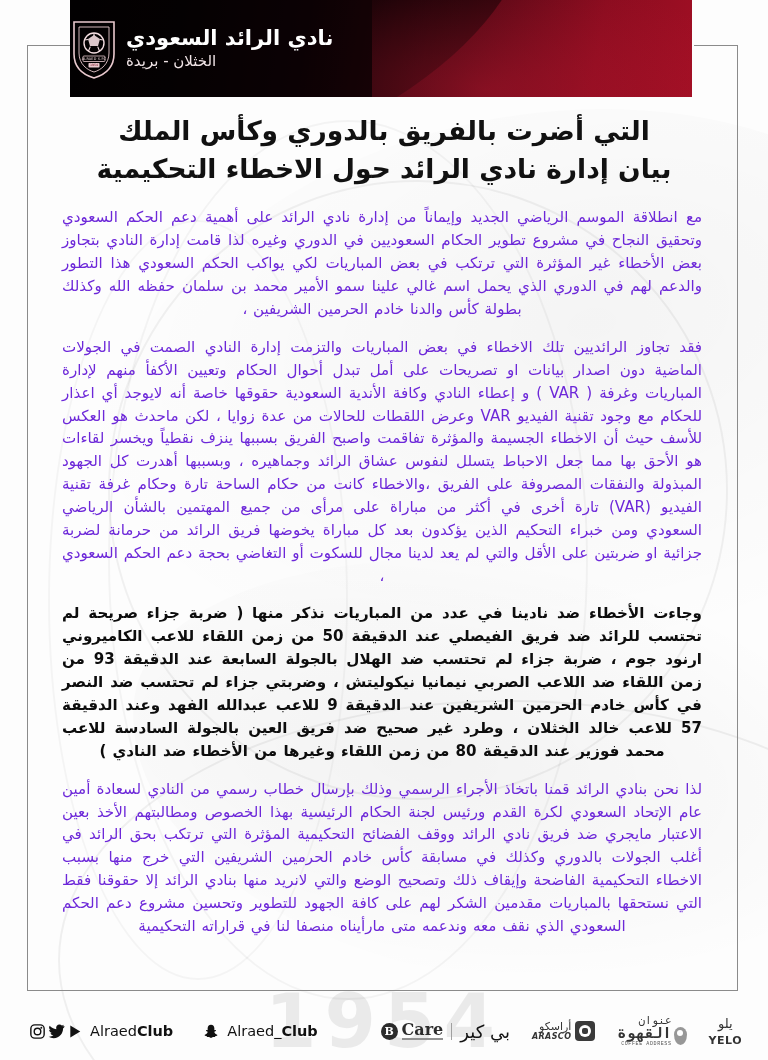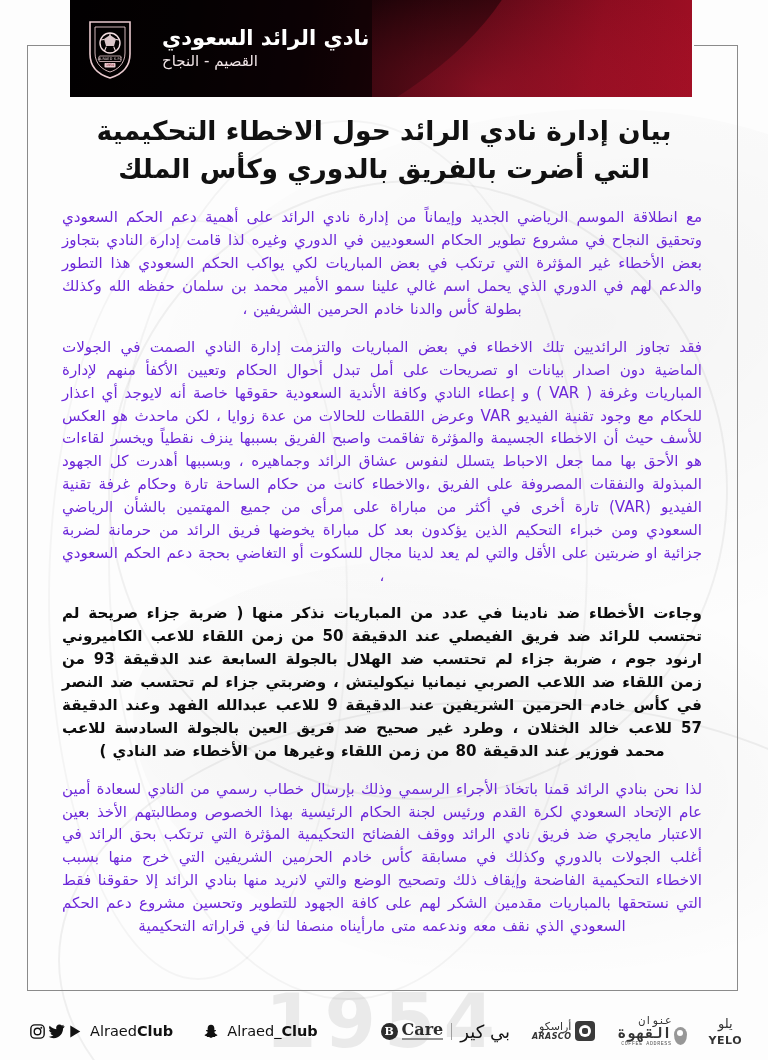--- a/index.html
+++ b/index.html
@@ -120,23 +120,23 @@
     right: -60px; top: -30px;
     width: 380px; height: 200px;
     background: radial-gradient(ellipse at 30% 60%, rgba(190,25,50,0.45) 0%, rgba(150,12,35,0) 70%);
   }
   .header-inner {
     position: absolute;
     inset: 0;
     display: flex;
     align-items: center;
     justify-content: flex-end;
-    padding-left: 16px;
+    padding-left: 0;
     padding-right: 22px;
-    gap: 28px;
+    gap: 8px;
     z-index: 3;
   }
   .header-text {
     display: flex;
     flex-direction: column;
     align-items: flex-end;
     color: #ffffff;
     line-height: 1.15;
   }
   .club-name {
@@ -333,41 +333,41 @@
     <div class="bg-year">1954</div>
   </div>
 
   <div class="frame"></div>
   <div class="frame-gap"></div>
 
   <div class="header">
     <div class="header-inner">
       <div class="header-text">
         <div class="club-name">نادي الرائد السعودي</div>
-        <div class="club-loc">القصيم - النجاح</div>
+        <div class="club-loc">الخثلان - بريدة</div>
       </div>
       <div class="crest">
         <svg viewBox="0 0 48 62" width="48" height="62" aria-hidden="true">
           <path d="M4 4 H44 V36 C44 50 34 57 24 60 C14 57 4 50 4 36 Z" fill="none" stroke="#e9c9ce" stroke-width="1.6"></path>
           <path d="M9 9 H39 V35 C39 46 31 52 24 54 C17 52 9 46 9 35 Z" fill="none" stroke="#e9c9ce" stroke-width="0.9"></path>
           <circle cx="24" cy="25" r="10" fill="none" stroke="#f3dde0" stroke-width="1.4"></circle>
           <path d="M24 17 L30 21 L28 28 L20 28 L18 21 Z" fill="#f3dde0" opacity="0.9"></path>
           <path d="M24 15 L24 18 M14.5 22 L18.2 21.5 M33.5 22 L29.8 21.5 M18.5 33 L20.3 28.6 M29.5 33 L27.7 28.6" stroke="#f3dde0" stroke-width="1.1" fill="none"></path>
           <rect x="13" y="38" width="22" height="5.5" rx="1" fill="none" stroke="#e9c9ce" stroke-width="0.8"></rect>
           <text x="24" y="42.2" font-size="3.4" fill="#f3dde0" text-anchor="middle" font-family="DejaVu Sans, sans-serif" letter-spacing="0.2">ALRAED S.FC</text>
           <rect x="18.5" y="45" width="11" height="4.5" rx="0.8" fill="#e9c9ce"></rect>
           <text x="24" y="48.4" font-size="3.2" fill="#6d0a18" text-anchor="middle" font-family="DejaVu Sans, sans-serif">1954</text>
         </svg>
       </div>
     </div>
   </div>
 
   <div class="title">
+    <div class="line">التي أضرت بالفريق بالدوري وكأس الملك</div>
     <div class="line">بيان إدارة نادي الرائد حول الاخطاء التحكيمية</div>
-    <div class="line">التي أضرت بالفريق بالدوري وكأس الملك</div>
   </div>
 
   <div class="body-wrap">
     <p class="para p1">مع انطلاقة الموسم الرياضي الجديد وإيماناً من إدارة نادي الرائد على أهمية دعم الحكم السعودي وتحقيق النجاح في مشروع تطوير الحكام السعوديين في الدوري وغيره لذا قامت إدارة النادي بتجاوز بعض الأخطاء غير المؤثرة التي ترتكب في بعض المباريات لكي يواكب الحكم السعودي هذا التطور والدعم لهم في الدوري الذي يحمل اسم غالي علينا سمو الأمير محمد بن سلمان حفظه الله وكذلك بطولة كأس والدنا خادم الحرمين الشريفين ،</p>
     <p class="para p2">فقد تجاوز الرائديين تلك الاخطاء في بعض المباريات والتزمت إدارة النادي الصمت في الجولات الماضية دون اصدار بيانات او تصريحات على أمل تبدل أحوال الحكام وتعيين الأكفأ منهم لإدارة المباريات وغرفة ( VAR ) و إعطاء النادي وكافة الأندية السعودية حقوقها خاصة أنه لايوجد أي اعذار للحكام مع وجود تقنية الفيديو  VAR  وعرض اللقطات للحالات من عدة زوايا ، لكن ماحدث هو العكس للأسف حيث أن الاخطاء الجسيمة والمؤثرة تفاقمت واصبح الفريق بسببها ينزف نقطياً ويخسر لقاءات هو الأحق بها مما جعل الاحباط يتسلل لنفوس عشاق الرائد وجماهيره ، وبسببها أهدرت كل الجهود المبذولة والنفقات المصروفة على الفريق ،والاخطاء كانت من حكام الساحة تارة وحكام غرفة تقنية الفيديو (VAR) تارة أخرى في أكثر من مباراة على مرأى من جميع المهتمين بالشأن الرياضي السعودي ومن خبراء التحكيم الذين يؤكدون بعد كل مباراة يخوضها فريق الرائد من حرمانة لضربة جزائية او ضربتين على الأقل والتي لم يعد لدينا مجال للسكوت أو التغاضي بحجة دعم الحكم السعودي ،</p>
     <p class="para emph">وجاءت الأخطاء ضد نادينا في عدد من المباريات نذكر منها ( ضربة جزاء صريحة لم تحتسب للرائد ضد فريق الفيصلي عند الدقيقة 50 من زمن اللقاء للاعب الكاميروني ارنود جوم ، ضربة جزاء لم تحتسب ضد الهلال بالجولة السابعة عند الدقيقة 93 من زمن اللقاء ضد اللاعب الصربي نيمانيا نيكوليتش ، وضربتي جزاء لم تحتسب ضد النصر في كأس خادم الحرمين الشريفين عند الدقيقة 9 للاعب عبدالله الفهد وعند الدقيقة 57 للاعب خالد الخثلان ، وطرد غير صحيح ضد فريق العين بالجولة السادسة للاعب محمد فوزير عند الدقيقة 80 من زمن اللقاء وغيرها من الأخطاء ضد النادي )</p>
     <p class="para p4">لذا نحن بنادي الرائد قمنا باتخاذ الأجراء الرسمي وذلك بإرسال خطاب رسمي من النادي لسعادة أمين عام الإتحاد السعودي لكرة القدم ورئيس لجنة الحكام الرئيسية بهذا الخصوص ومطالبتهم الأخذ بعين الاعتبار مايجري ضد فريق نادي الرائد ووقف الفضائح التحكيمية المؤثرة التي ترتكب بحق الرائد في أغلب الجولات بالدوري  وكذلك في مسابقة كأس خادم الحرمين الشريفين التي خرج منها بسبب الاخطاء التحكيمية الفاضحة وإيقاف ذلك وتصحيح الوضع والتي لانريد منها بنادي الرائد إلا حقوقنا فقط التي نستحقها بالمباريات مقدمين الشكر لهم على كافة الجهود للتطوير وتحسين مشروع دعم الحكم السعودي الذي نقف معه وندعمه متى مارأيناه منصفا لنا في قراراته التحكيمية</p>
   </div>
 
   <div class="footer">

